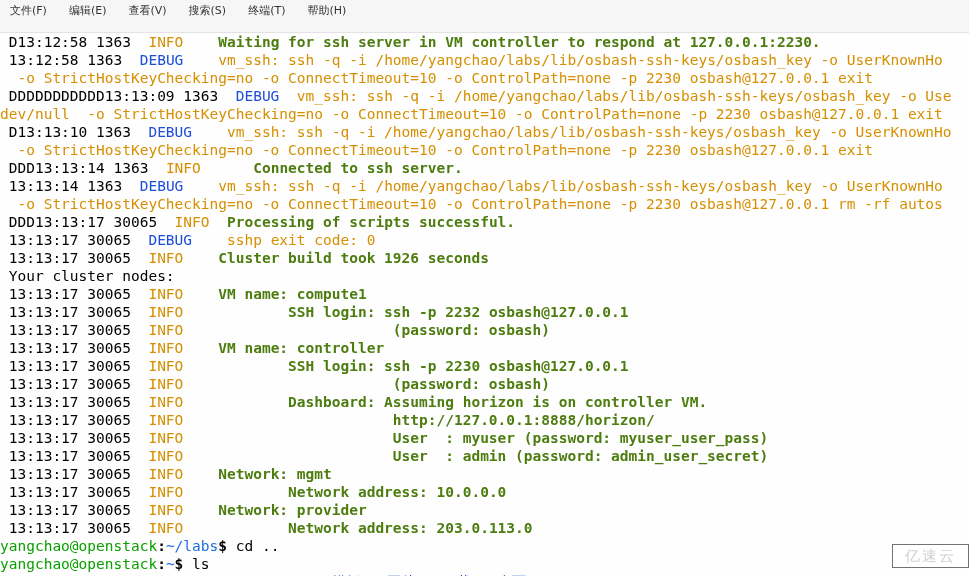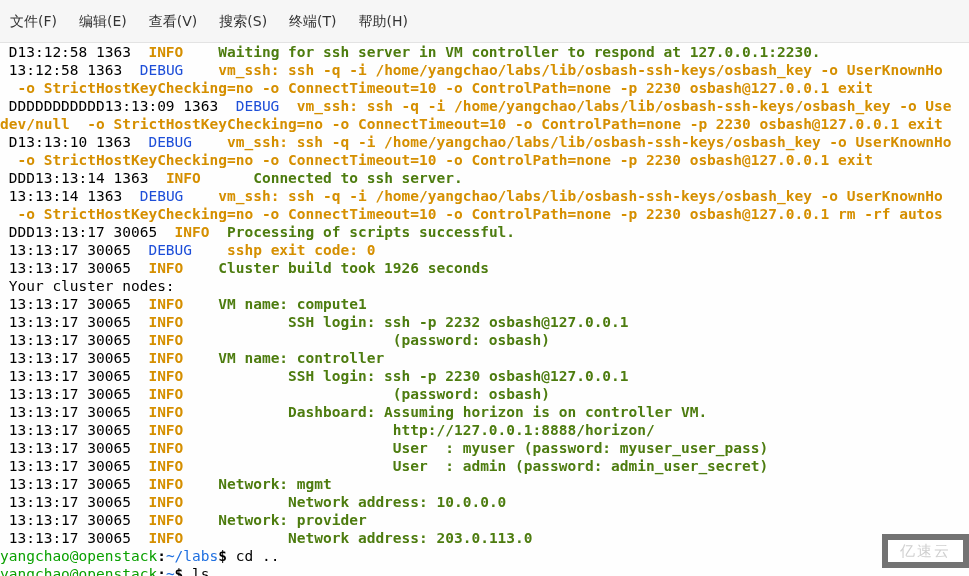--- a/index.html
+++ b/index.html
@@ -1,27 +1,27 @@
 <!DOCTYPE html>
 <html><head>
 <meta charset="utf-8">
 <style>
   html,body{margin:0;padding:0;width:969px;height:576px;overflow:hidden;font-family:"DejaVu Sans Mono","Consolas",monospace;font-size:14.5px;line-height:18px;background:#fff;color:#000}
-  .menubar{display:flex;gap:22px;align-items:flex-end;height:28px;padding:2px 10px 12px 10px;background:#f6f6f6;border-bottom:1px solid #e3e3e3;font-family:"DejaVu Sans","Arial",sans-serif;font-size:14px;color:#333}
+  .menubar{display:flex;gap:22px;align-items:flex-start;height:28px;padding:2px 10px 2px 10px;background:#f6f6f6;border-bottom:1px solid #e3e3e3;font-family:"DejaVu Sans","Arial",sans-serif;font-size:11px;color:#333}
   .menubar .item{cursor:default}
   .term{background:#fefefe;white-space:pre;padding:0;width:969px}
   .term .ln{white-space:pre}
-  .l-info{color:#d58f00;font-weight:bold}
+  .l-info{color:#d58f00;font-weight:normal}
   .l-debug{color:#1d4ed8;font-weight:normal}
   .msg-w{color:#4d7c0f;font-weight:bold}
-  .msg-o{color:#d58f00;font-weight:bold}
+  .msg-o{color:#d58f00;font-weight:normal}
   .prompt-user{color:#0aa000;font-weight:normal}
   .prompt-sep{color:#000;font-weight:bold}
   .prompt-path{color:#1f6fe0;font-weight:normal}
-  .watermark{position:absolute;right:0;bottom:8px;padding:2px 12px;background:#fff;color:#d0d0d0;font-family:sans-serif;font-size:15px;letter-spacing:2px;border:6px solid #737373}
+  .watermark{position:absolute;right:0;bottom:8px;padding:2px 12px;background:#fff;color:#d0d0d0;font-family:sans-serif;font-size:15px;letter-spacing:2px;border:1px solid #737373}
   .bottom-row{white-space:pre}
   .br-red{color:#d02020}
   .br-blue{color:#2050d0}
 </style>
 </head>
 <body>
 
 <div class="menubar">
   <span class="item">文件(F)</span>
   <span class="item">编辑(E)</span>

